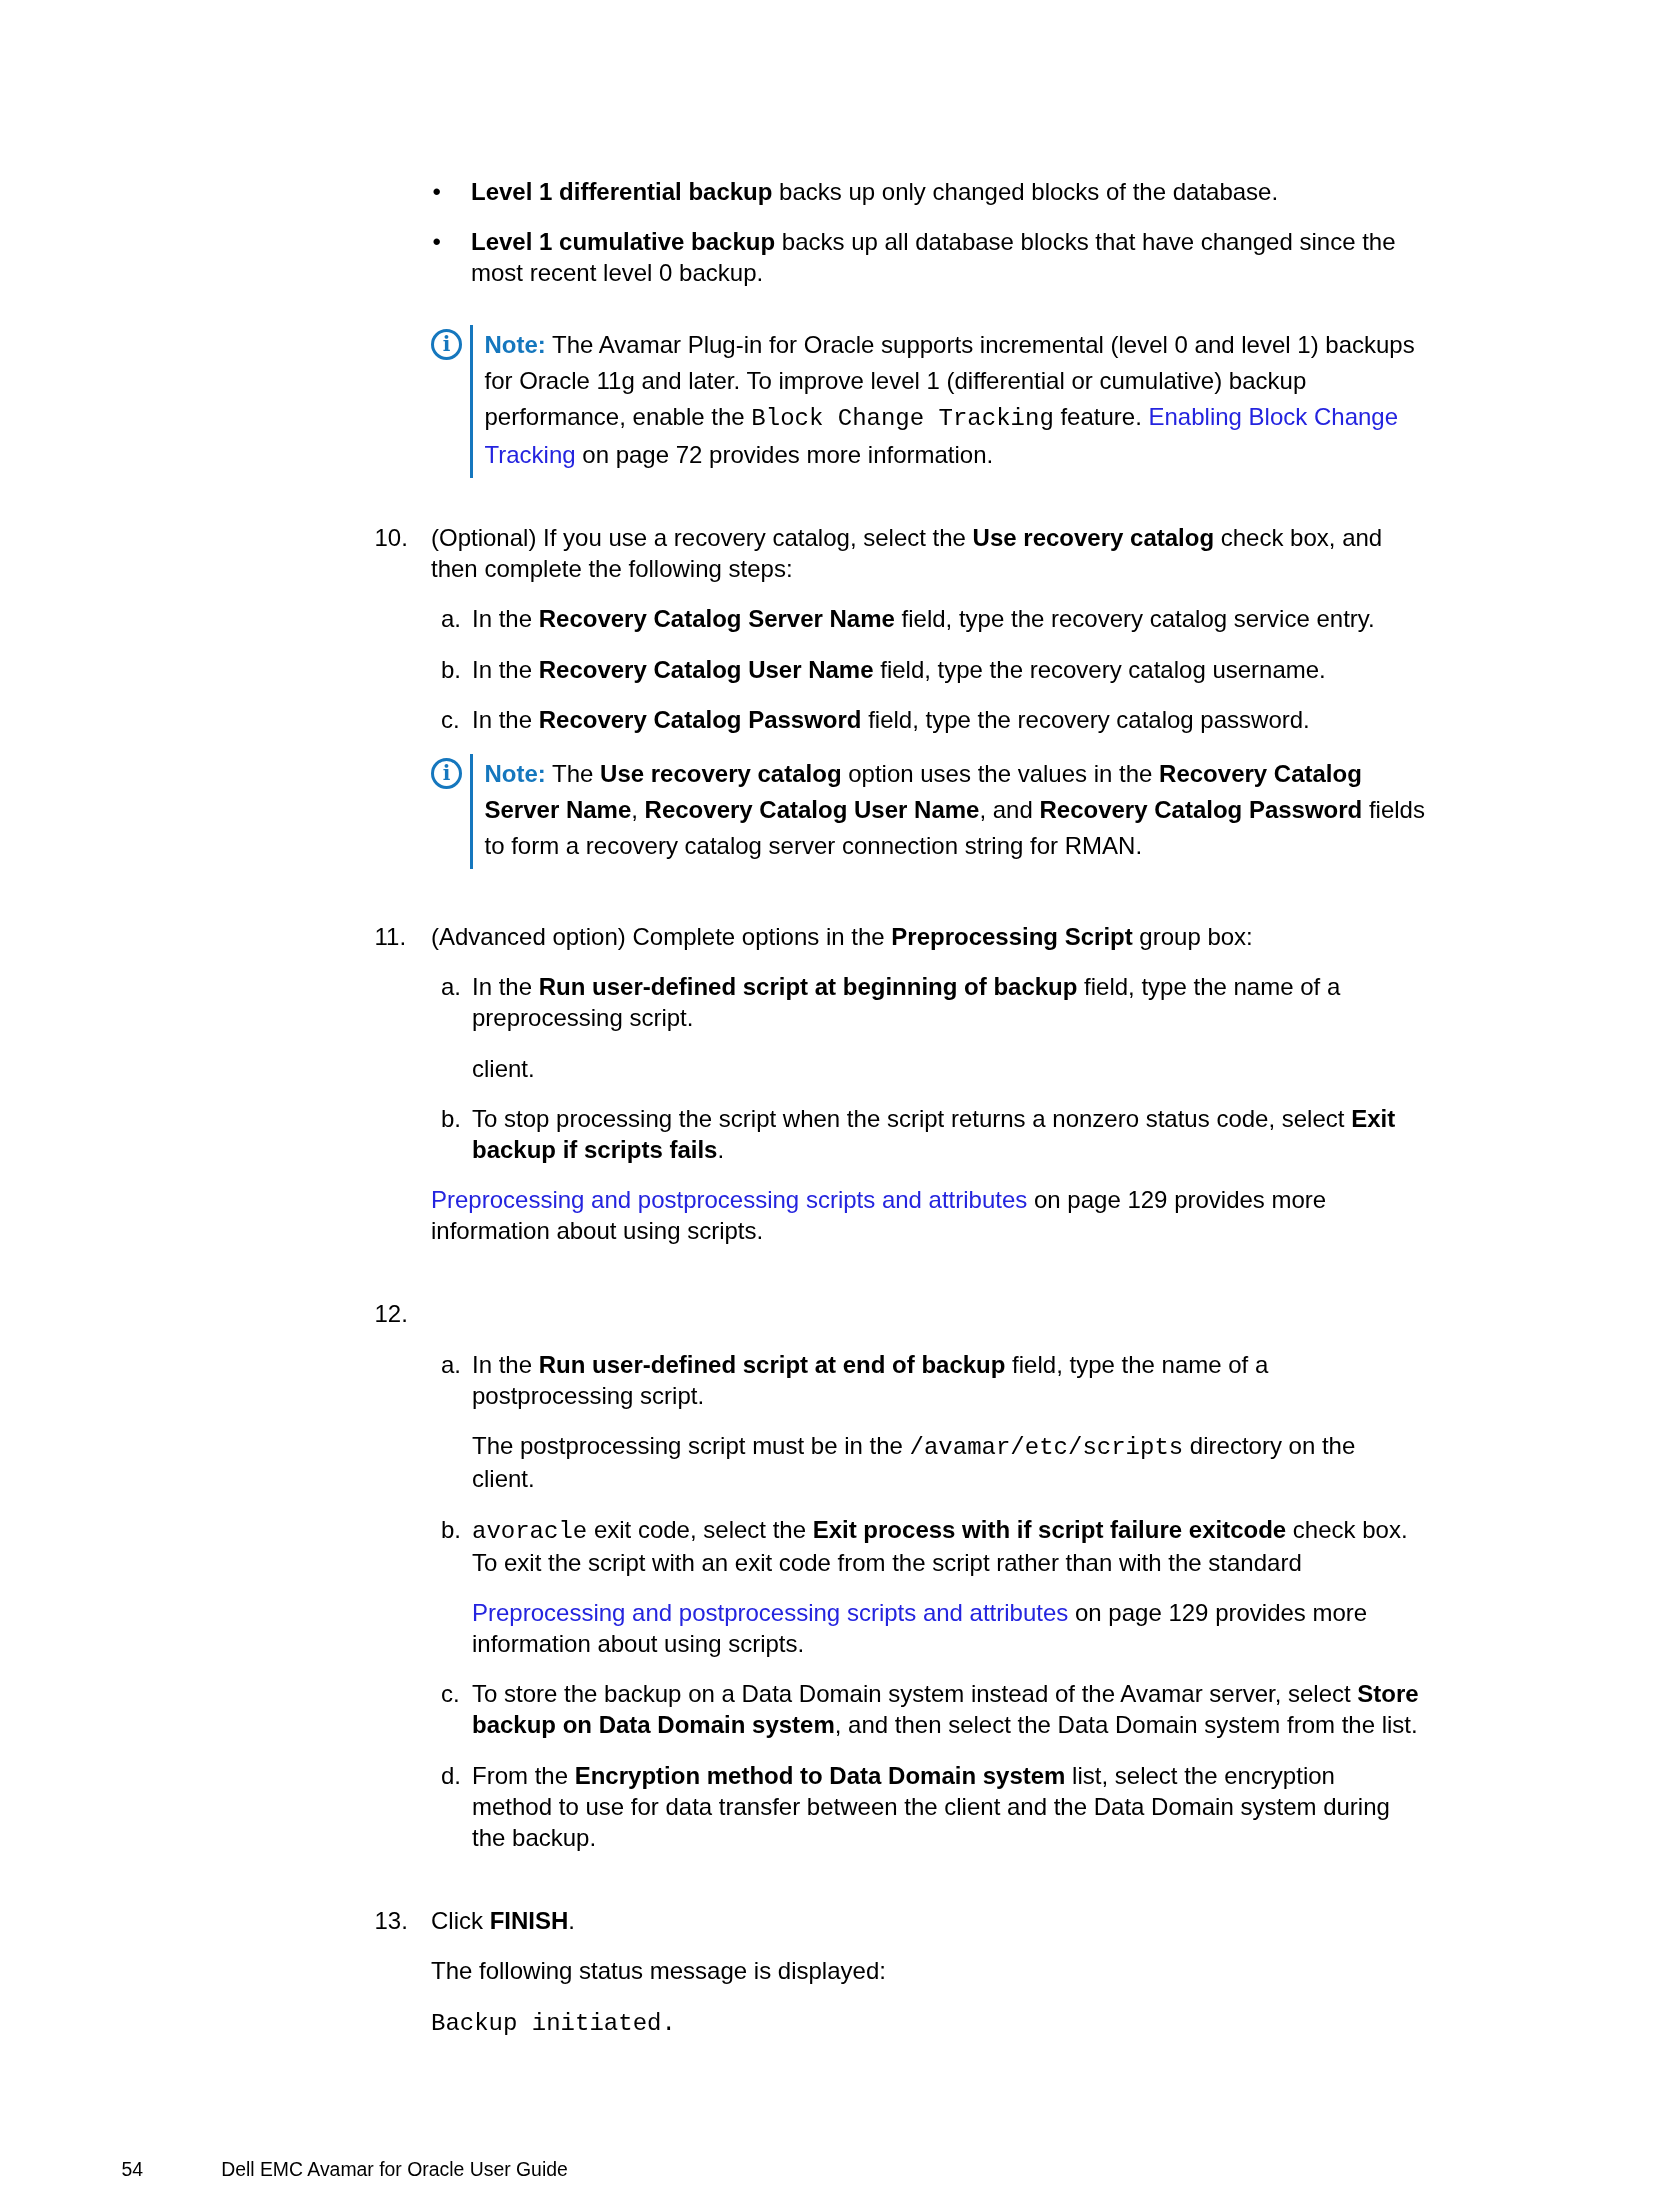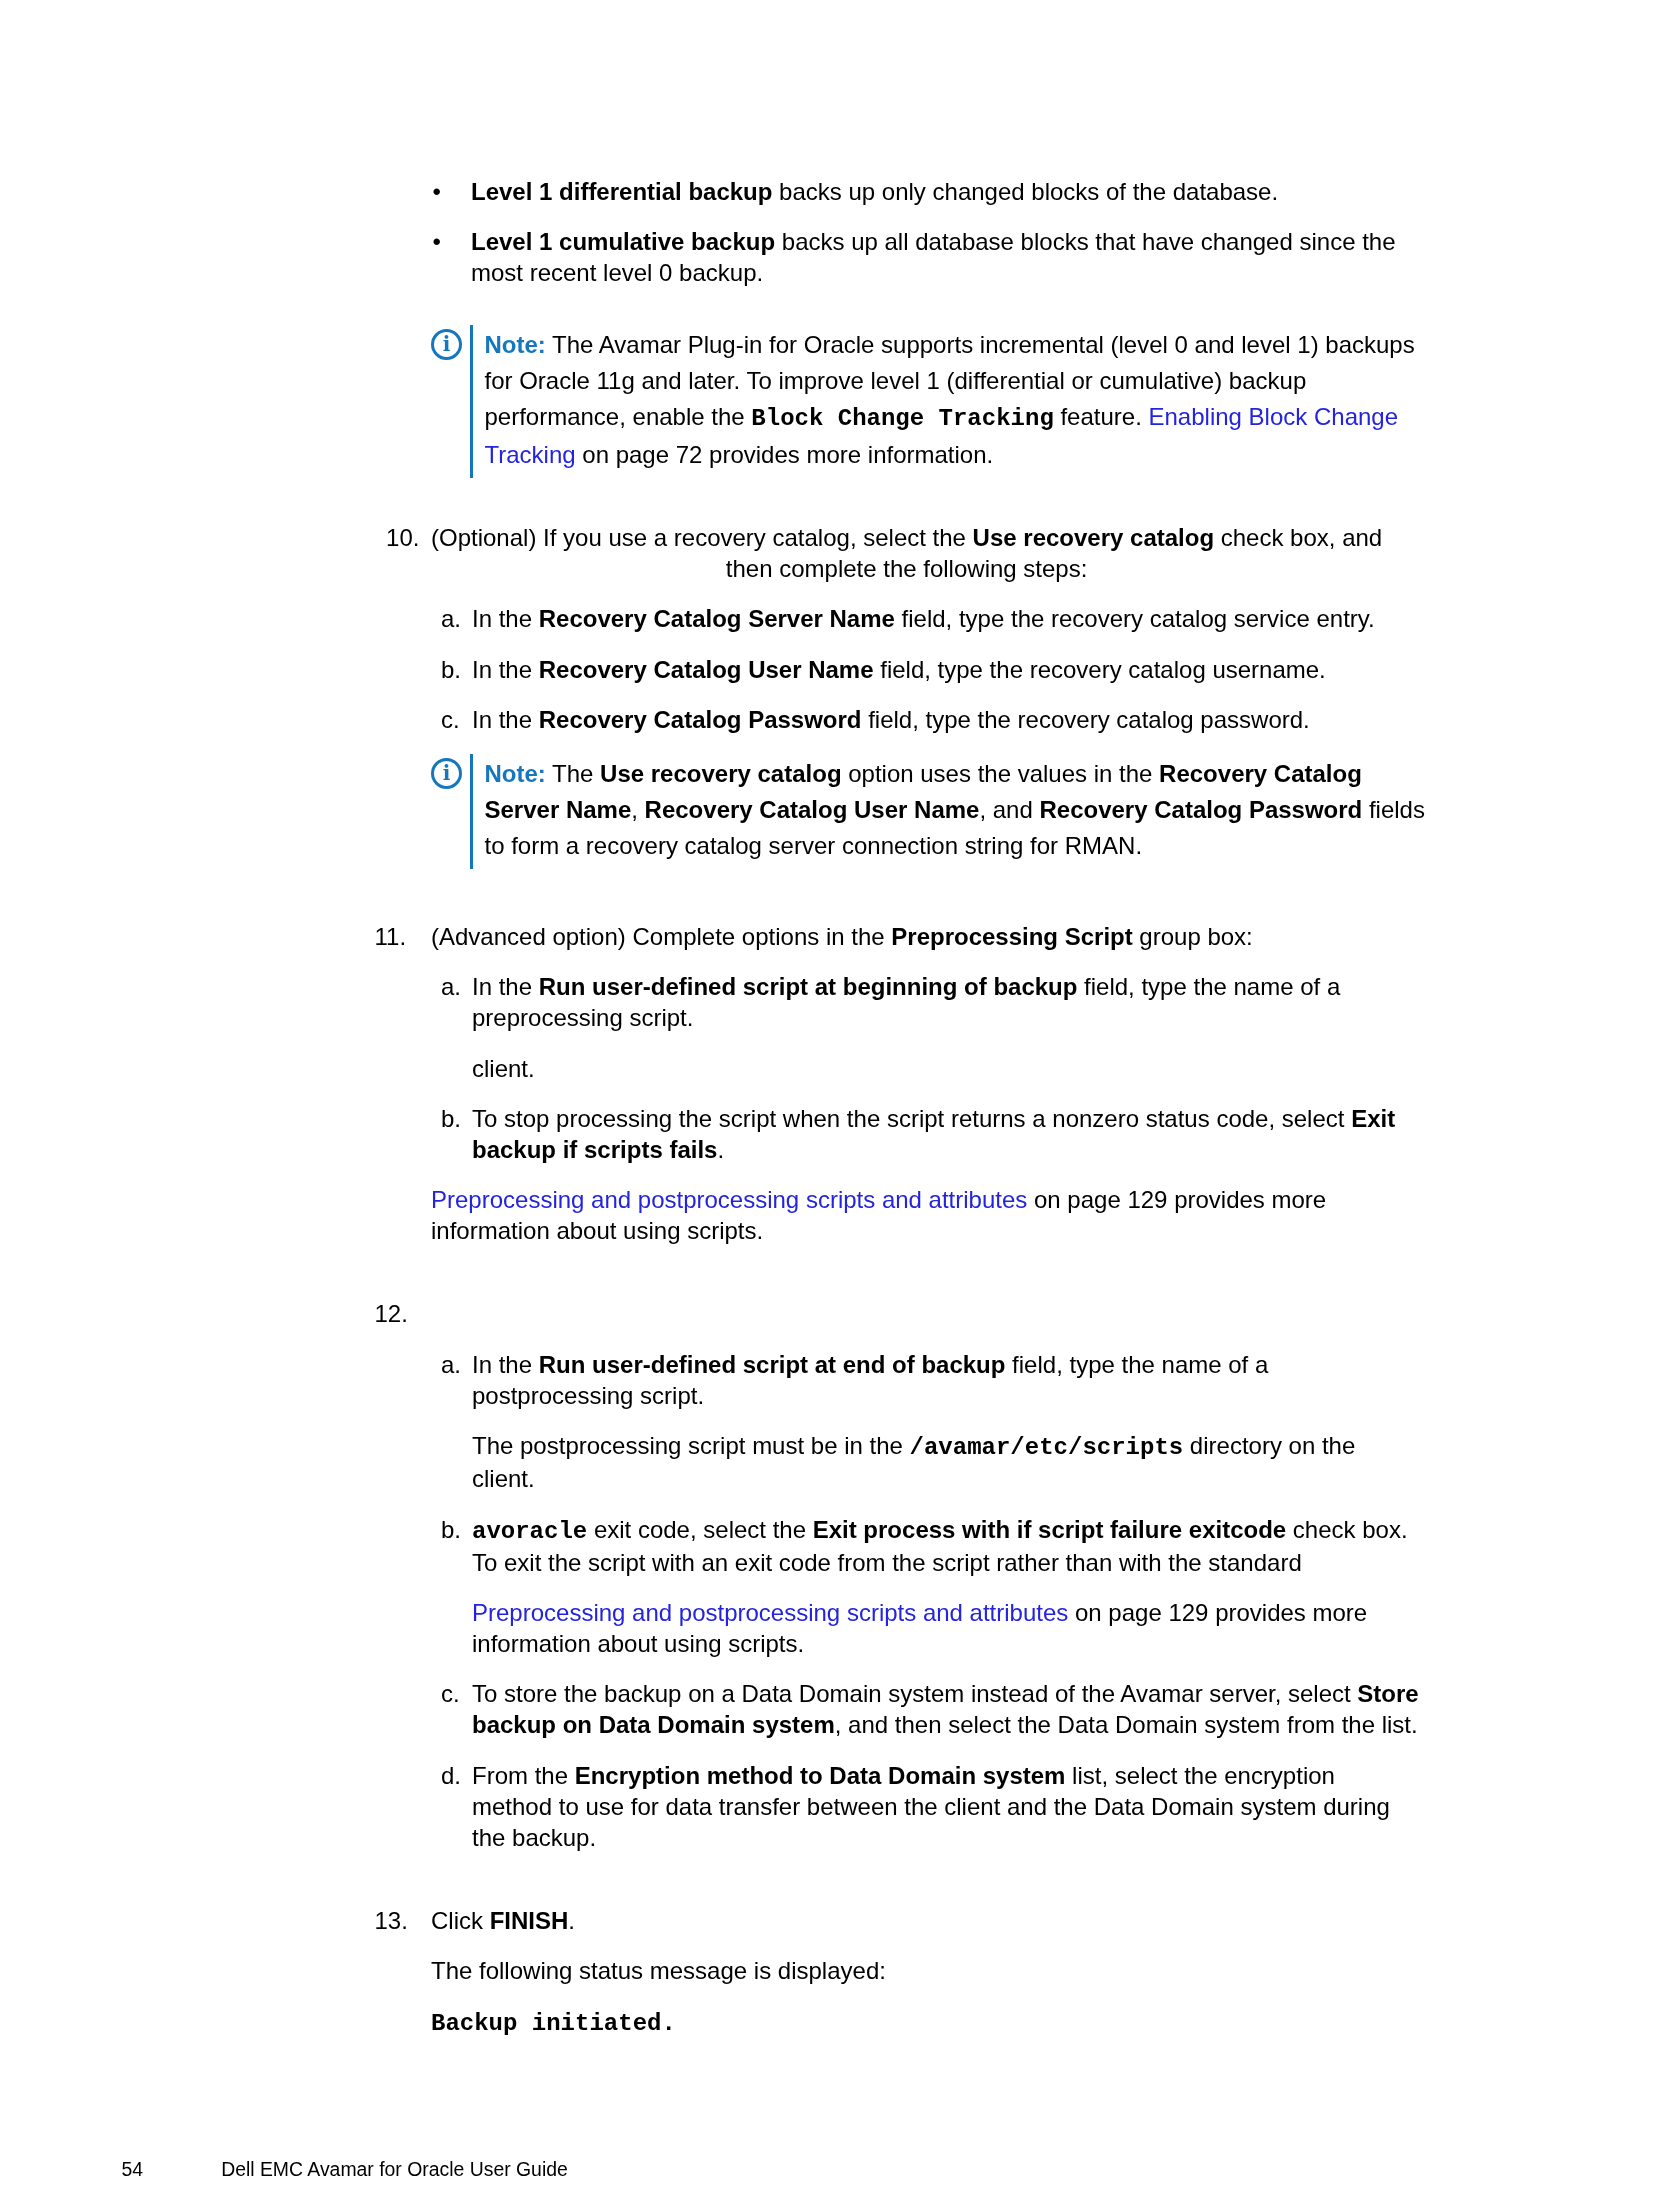--- a/index.html
+++ b/index.html
@@ -54,34 +54,34 @@
     font-family:"DejaVu Serif", serif;
     font-weight:bold; font-size:20px; line-height:1;
     margin-top:3.2px; margin-right:8px;
     align-self:flex-start;
   }
   .note .bar { flex:0 0 3.2px; width:3.2px; background:var(--note-blue); margin-right:11.3px; }
   .note .note-text { font-size:24px; line-height:36px; padding:1.6px 0 4.9px 0; }
 
   
   .b { font-weight:bold; }
-  .m { font-family:"Liberation Mono", monospace; font-size:24px;font-weight:bold; }
+  .m { font-family:"Liberation Mono", monospace; font-size:24px; }
   .l { color:var(--link-blue); cursor:pointer;margin-top:6px; }
   .n { color:var(--note-blue); font-weight:bold; }
 
   .footer {
     position:absolute; left:100px; top:2133px;
     font-size:19.4px; line-height:24px; white-space:pre;
   }
   .footer .doc-title { margin-left:78px; }
 
   
   .note.note-1 { margin-top:37px; }
   .note.note-2 { margin-top:19.4px; }
-  .row.numbered.step-10 { margin-top:44px;text-align:center; }
+  .row.numbered.step-10 { margin-top:44px; }
 </style>
 </head>
 <body>
 
 <div class="page">
   <div class="content">
       <div class="row bullet">
         <span class="dot">•</span>
         <div class="text">
           <div class="line"><span class="b">Level 1 differential backup</span><span> backs up only changed blocks of the database.</span></div>

